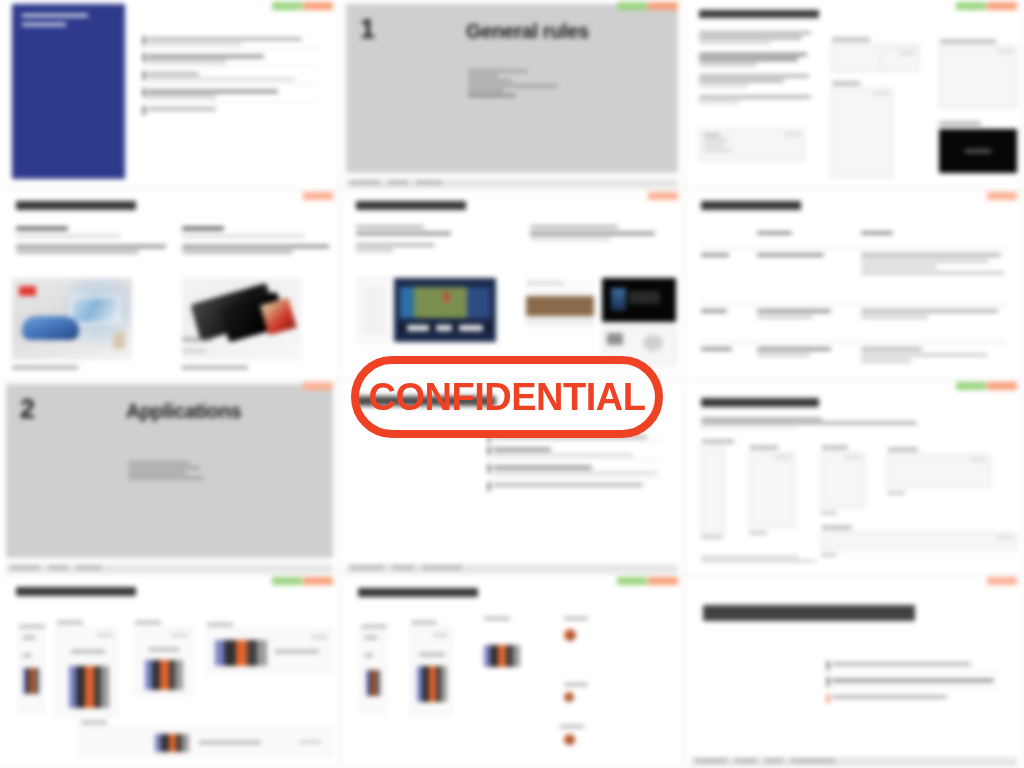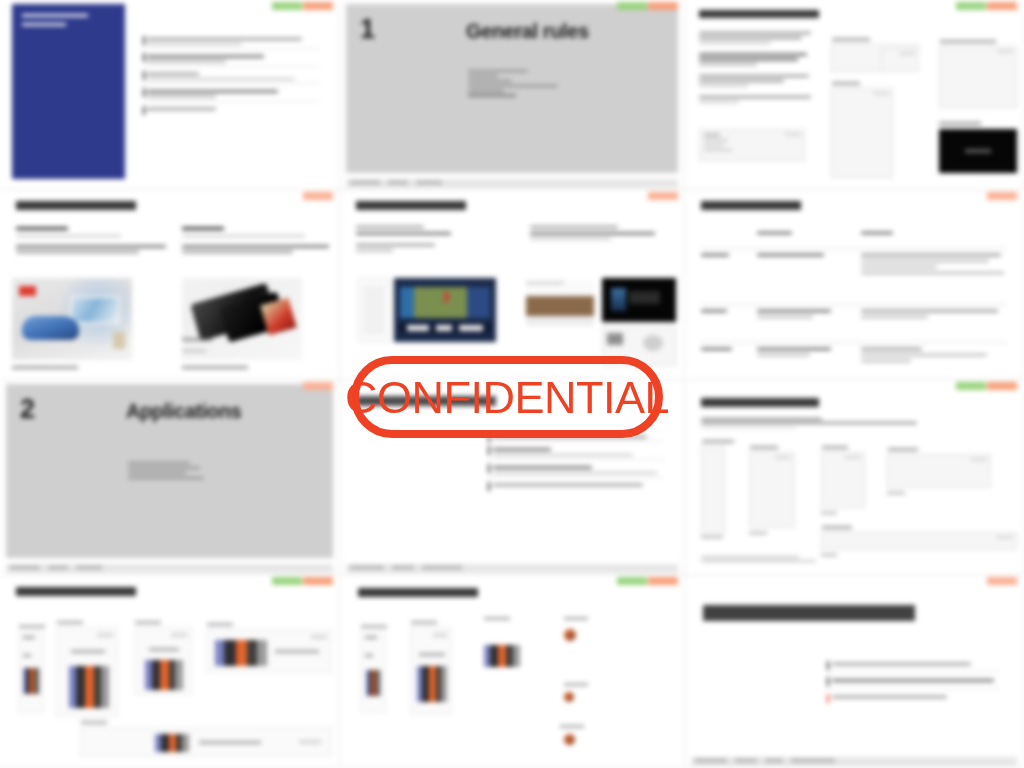--- a/index.html
+++ b/index.html
@@ -156,22 +156,22 @@
     left: 351px; top: 356px;
     width: 312px; height: 82px;
     border: 8px solid #ef4123;
     border-radius: 42px;
     display: flex; align-items: center; justify-content: center;
     z-index: 50;
     pointer-events: none;
   }
   #confidential-stamp .word {
     font-family: "Liberation Sans", sans-serif;
-    font-weight: normal;
-    font-size: 45px;
+    font-weight: bold;
+    font-size: 38px;
     letter-spacing: -0.5px;
     color: #ef4123;
     line-height: 1;
   }
 </style>
 </head>
 <body>
 
 <div id="deck-grid">
 

